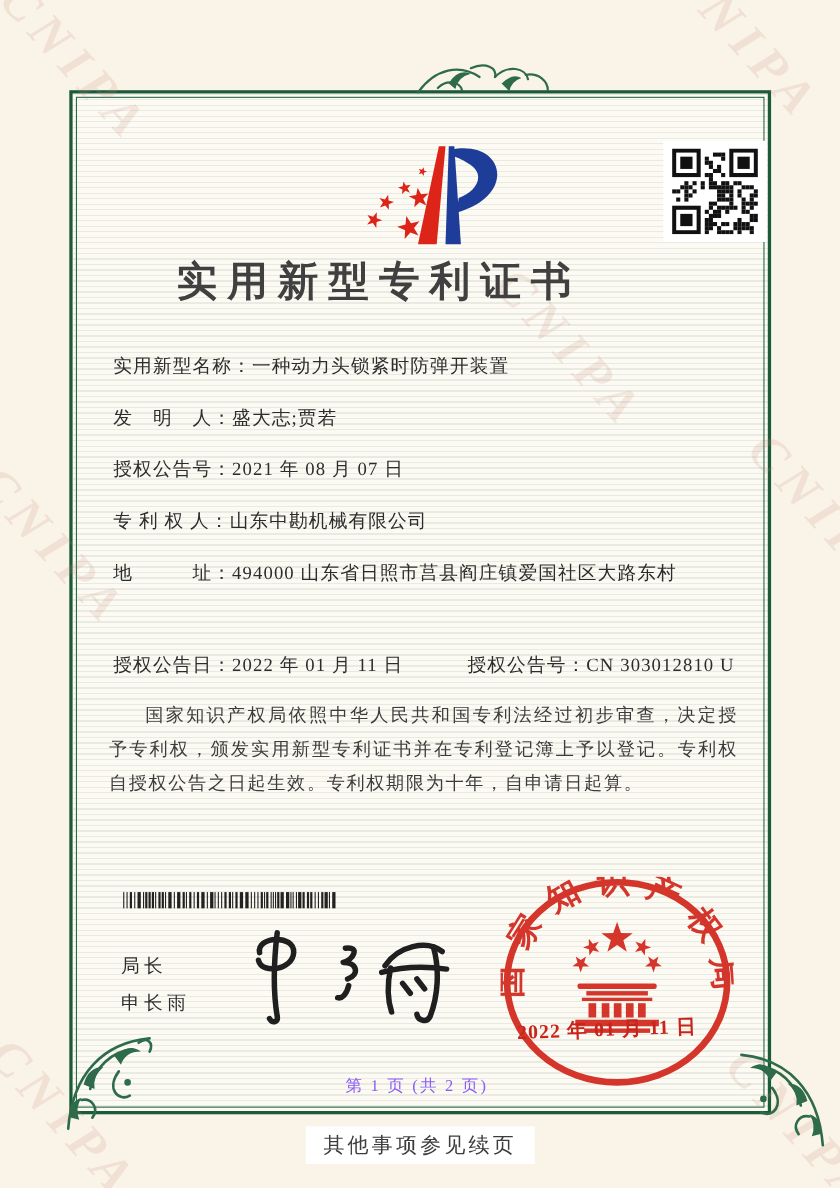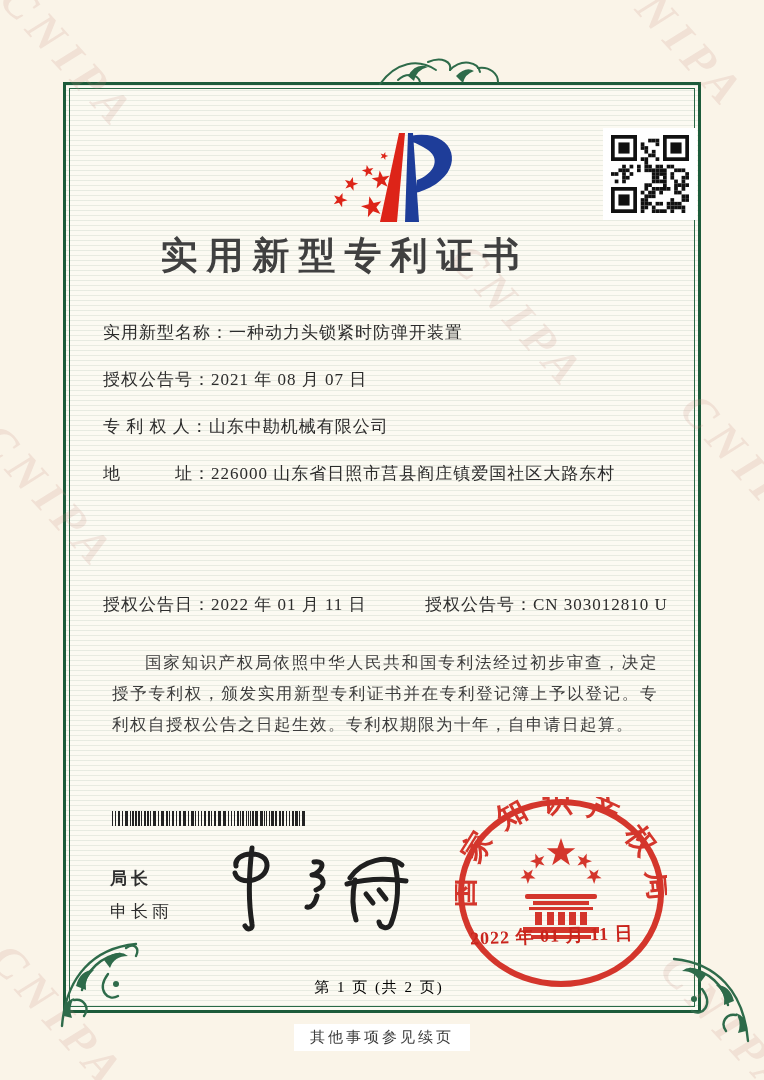--- a/index.html
+++ b/index.html
@@ -31,32 +31,32 @@
   .title{left:63px;width:563px;top:231px;text-align:center;
     font-size:37px;font-weight:bold;letter-spacing:9px;color:#404040;}
   .fields{left:103px;top:320px;width:560px;display:flex;flex-direction:column;gap:22px;
     font-size:17px;letter-spacing:1px;color:#2c2c2c;}
   .fields .row{line-height:25px;white-space:nowrap;}
   .grant-row{left:103px;top:592px;width:560px;font-size:17px;letter-spacing:1px;
     line-height:25px;white-space:nowrap;color:#2c2c2c;}
   .grant-no-pair{position:absolute;left:322px;top:0;}
   .paras{left:95px;top:630px;width:580px;font-size:16.5px;line-height:31px;
     letter-spacing:1.5px;color:#3c3c3c;text-align:justify;}
-  .paras p{margin:17px;text-indent:2em;}
+  .paras p{margin:4px;text-indent:2em;}
   .barcode{left:110px;top:811px;width:196px;height:15px;}
-  .signer-title{left:110px;top:867px;font-size:17px;letter-spacing:4px;font-weight:bold;}
+  .signer-title{left:110px;top:867px;font-size:17px;letter-spacing:4px;}
   .signer-name{left:110px;top:900px;font-size:17px;letter-spacing:4px;}
   .signature{left:216px;top:838px;width:215px;height:102px;z-index:3;}
   .seal{left:455px;top:797px;width:212px;height:194px;opacity:0.93;z-index:3;}
   .seal-date{left:470px;top:923px;width:200px;color:#c9241c;font-size:18px;
     font-weight:bold;letter-spacing:1px;transform:rotate(-2deg);z-index:4;white-space:nowrap;}
   .page-indicator{left:63px;width:632px;top:978px;text-align:center;
-    font-size:15px;letter-spacing:2px;color:#000000;}
+    font-size:15px;letter-spacing:2px;color:#8b5cf6;}
   .note-chip{left:50%;transform:translateX(-50%);top:1024px;background:#ffffff;
-    padding:4px 16px;font-size:15px;letter-spacing:3px;color:#3c3c3c;white-space:nowrap;}
+    padding:4px 16px;font-size:19px;letter-spacing:3px;color:#3c3c3c;white-space:nowrap;}
   .ornament{z-index:2;pointer-events:none;}
   svg{display:block;}
 </style>
 </head>
 <body>
 
 <svg width="0" height="0" style="position:absolute">
   <defs>
     <path id="star" d="M0,-10 L2.35,-3.24 9.51,-3.09 3.8,1.24 5.88,8.09 0,4 -5.88,8.09 -3.8,1.24 -9.51,-3.09 -2.35,-3.24 Z"></path>
   </defs>
@@ -273,27 +273,30 @@
       </svg>
   </div>
 
   <div class="abs content title">实用新型专利证书</div>
 
   <div class="abs content fields">
     <div class="row">
       <span>实用新型名称：</span><span>一种动力头锁紧时防弹开装置</span>
     </div>
     <div class="row">
+      <span>发　明　人：</span><span>盛大志;贾若</span>
+    </div>
+    <div class="row">
       <span>授权公告号：</span><span>2021 年 08 月 07 日</span>
     </div>
     <div class="row">
       <span>专 利 权 人：</span><span>山东中勘机械有限公司</span>
     </div>
     <div class="row">
-      <span>地　　　址：</span><span>226000 山东省日照市莒县阎庄镇爱国社区大路东村</span>
+      <span>地　　　址：</span><span>494000 山东省日照市莒县阎庄镇爱国社区大路东村</span>
     </div>
   </div>
 
   <div class="abs content grant-row">
     <span>授权公告日：</span><span>2022 年 01 月 11 日</span>
     <span class="grant-no-pair">
       <span>授权公告号：</span><span>CN 303012810 U</span>
     </span>
   </div>
 

